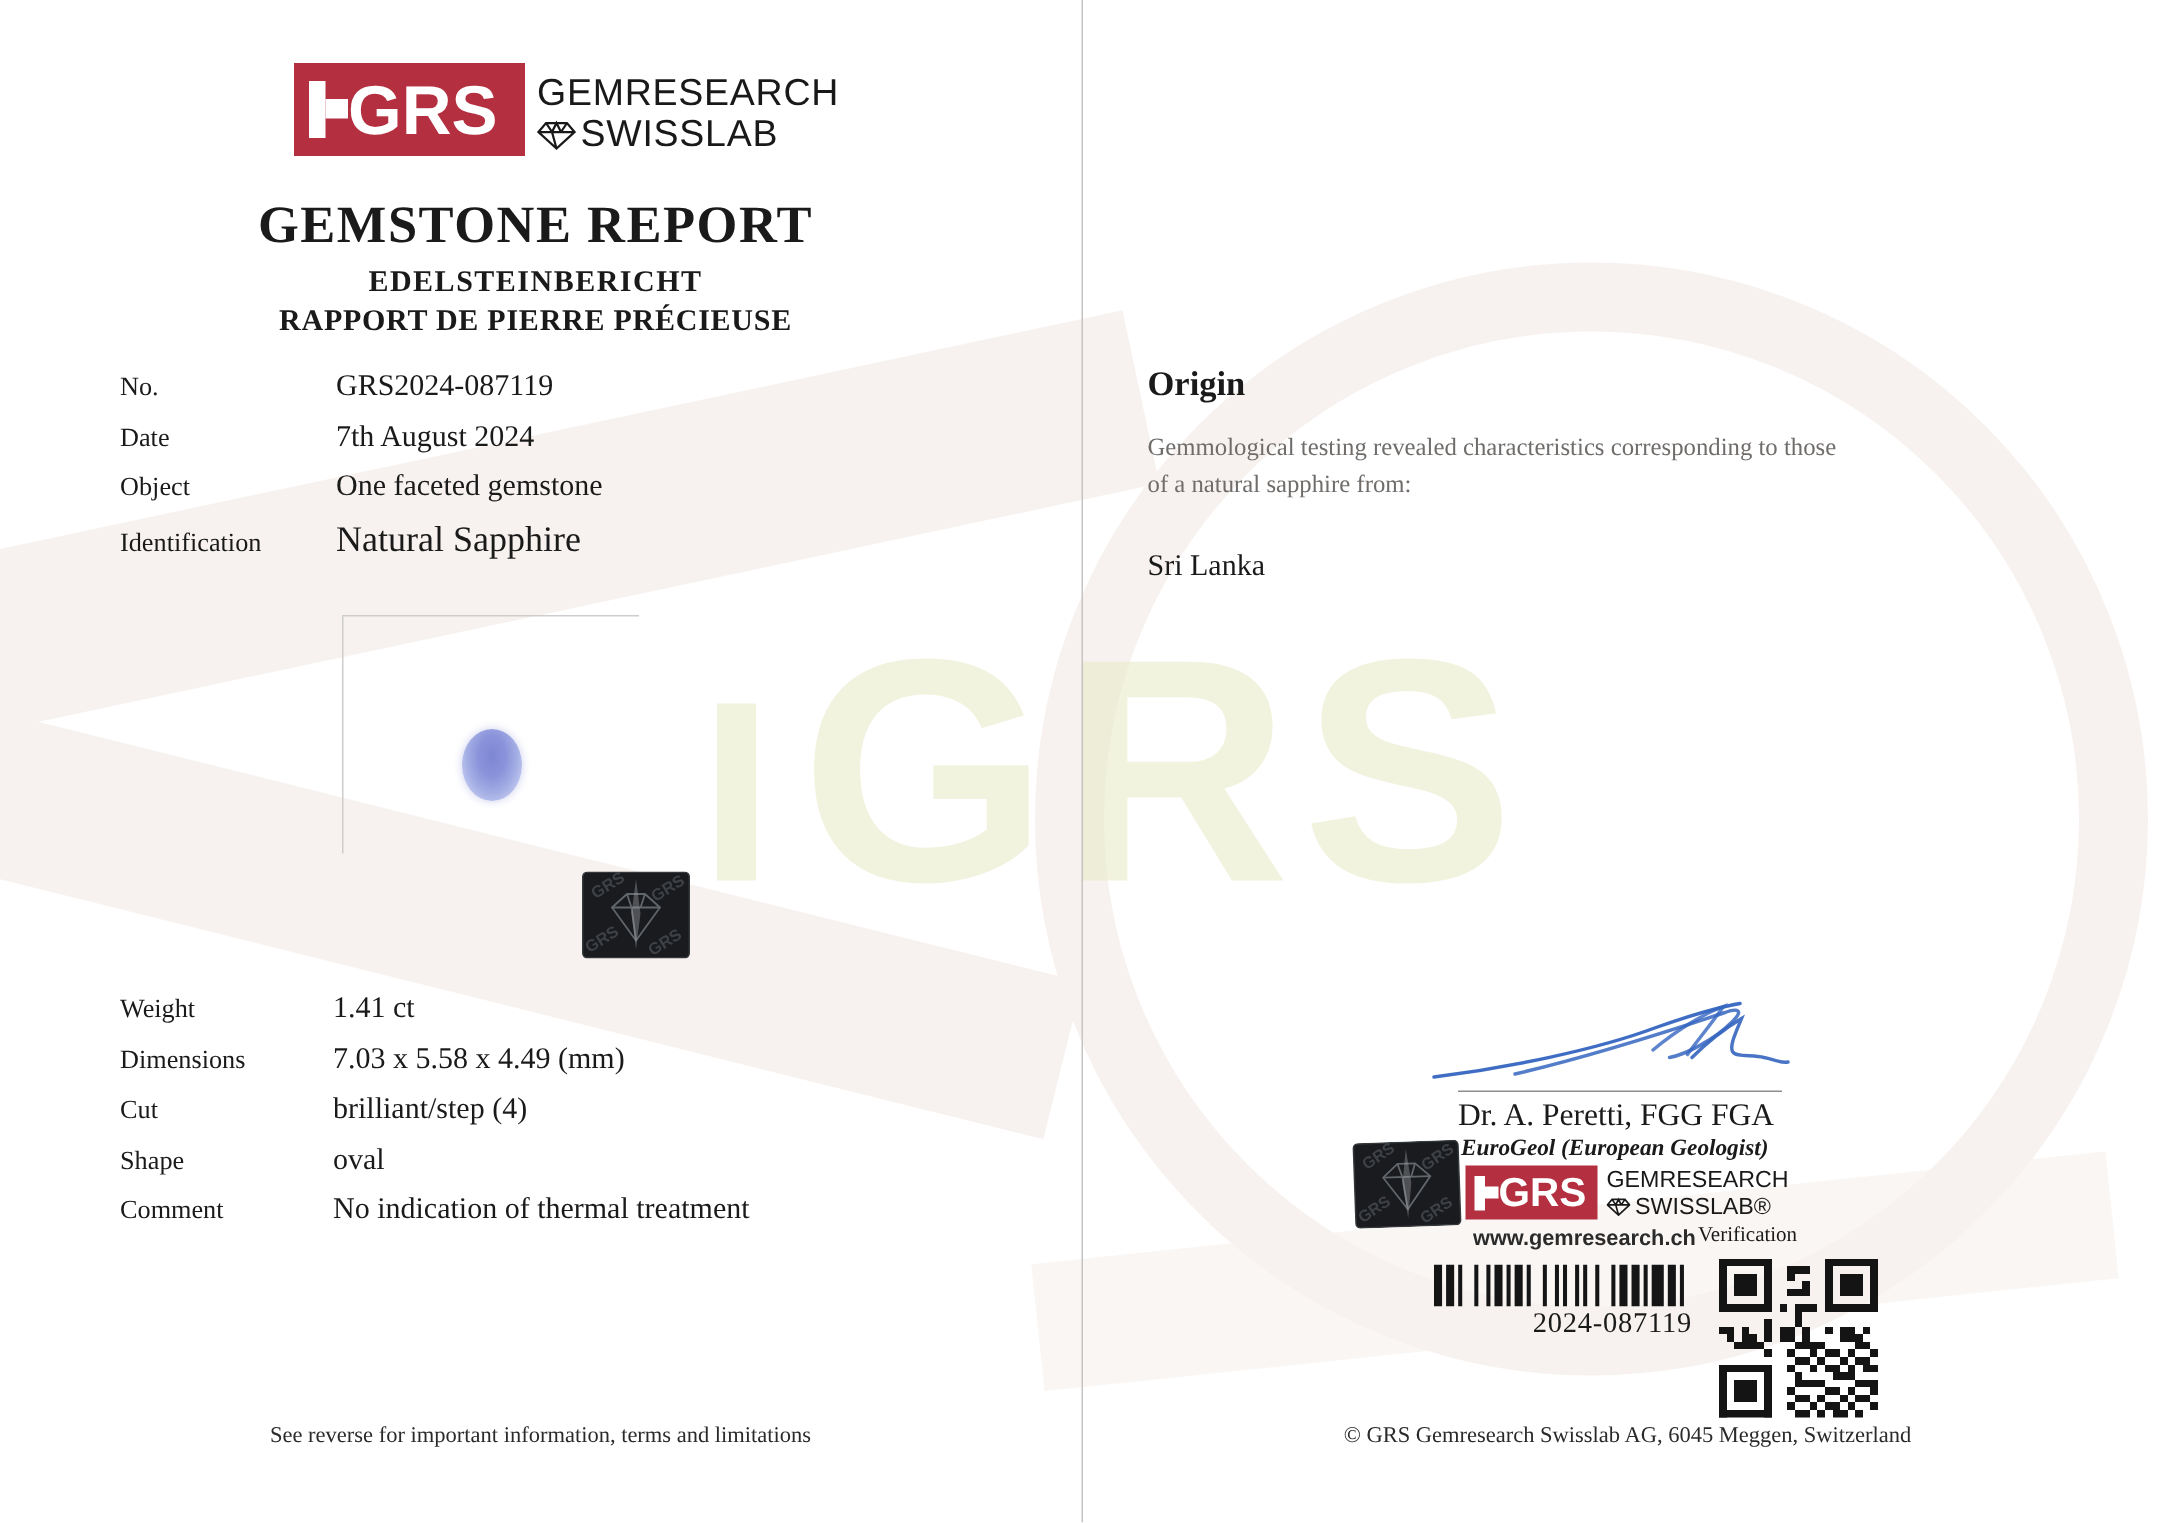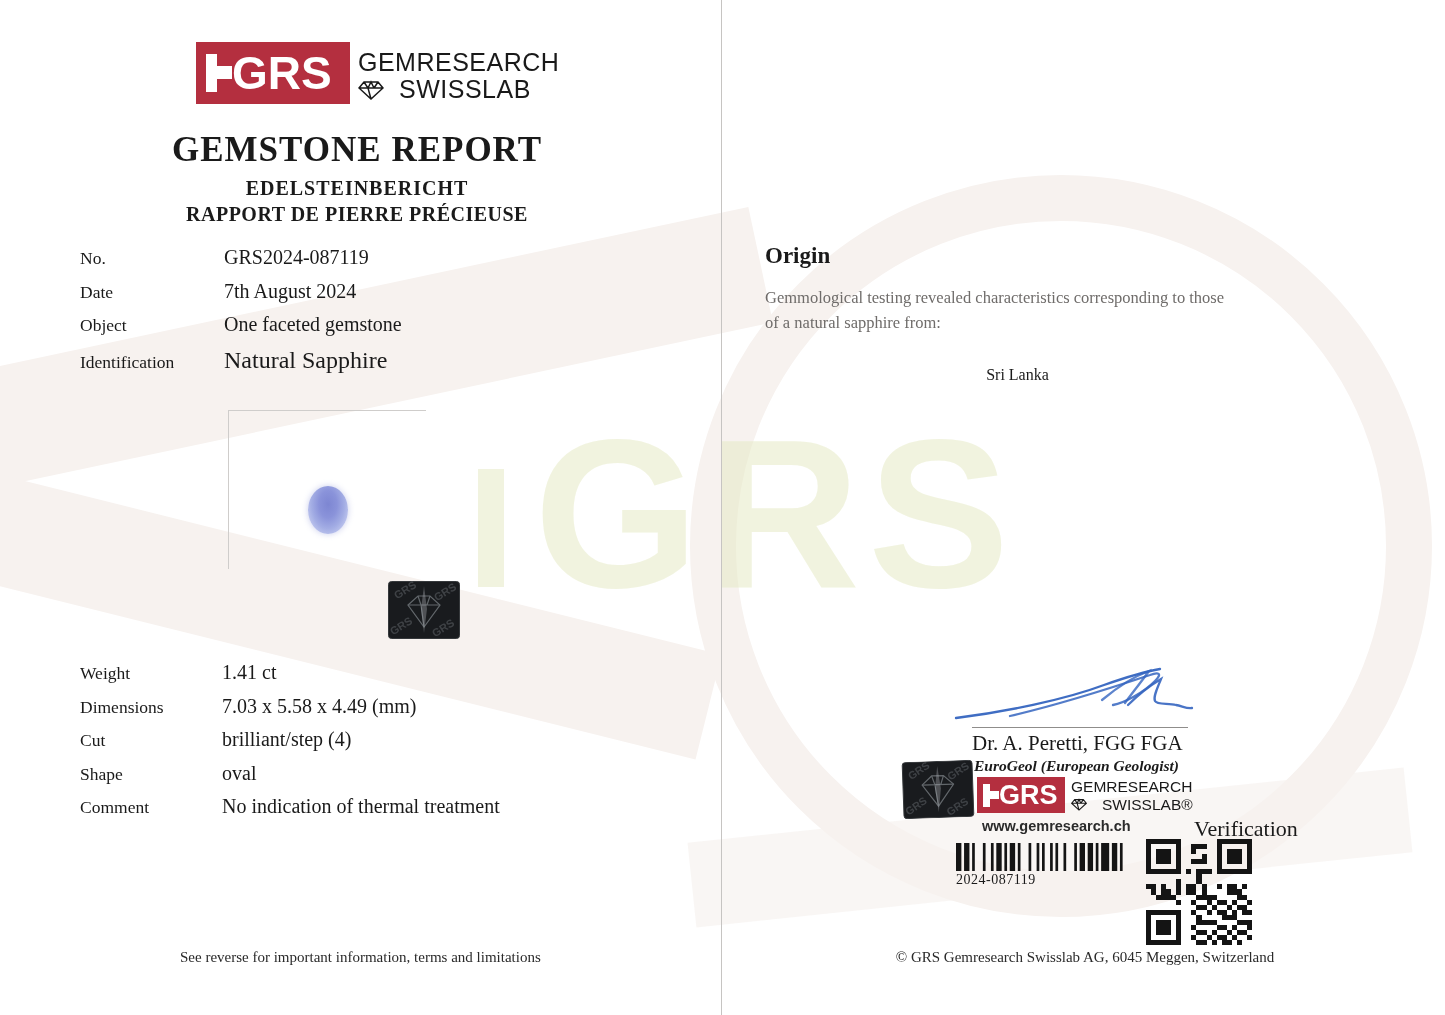--- a/index.html
+++ b/index.html
@@ -38,21 +38,21 @@
   .crossmark.bigc{width:11px;height:38px;}
   .crossmark.bigc::after{content:"";position:absolute;left:11px;top:12px;width:15px;height:13px;background:#ffffff;}
   .crossmark.smallc{width:7px;height:23px;}
   .crossmark.smallc::after{content:"";position:absolute;left:7px;top:7px;width:9px;height:8px;background:#ffffff;}
   .grs-word{font-family:"Liberation Sans", sans-serif;font-weight:bold;color:#ffffff;line-height:1;}
   .grs-box.big .grs-word{font-size:46px;margin-left:8px;letter-spacing:0px;}
   .grs-box.small .grs-word{font-size:27px;margin-left:4px;}
   .brand-lines{font-family:"Liberation Sans", sans-serif;color:#191919;line-height:1.0;}
   .brand-lines.big{left:358px;top:50px;font-size:25px;font-weight:500;letter-spacing:0.5px;}
   .brand-lines.small{left:1071px;top:779px;font-size:15.5px;font-weight:500;}
-  .brand-l2{display:flex;align-items:center;gap:15px;margin-top:2px;}
+  .brand-l2{display:flex;align-items:center;gap:3px;margin-top:2px;}
   .dia-icon{flex:none;}
   
   .title{left:57px;top:130px;width:600px;text-align:center;font-size:35px;font-weight:bold;letter-spacing:1px;}
   .sub-de{left:57px;top:177px;width:600px;text-align:center;font-size:20px;font-weight:bold;letter-spacing:1px;}
   .sub-fr{left:57px;top:203px;width:600px;text-align:center;font-size:20px;font-weight:bold;letter-spacing:0.5px;}
   
   .fieldblock{left:80px;width:600px;}
   .idblock{top:246px;}
   .propblock{top:661px;}
   .frow{display:flex;align-items:baseline;height:33.6px;}
@@ -67,29 +67,29 @@
     left:308px;top:486px;width:40px;height:48px;border-radius:50%;
     background:radial-gradient(ellipse at 50% 38%, #7d86d2 0%, #8a93da 32%, #a3ade4 58%, #c4cbf0 82%, #e2e6f8 100%);
     box-shadow:0 0 6px rgba(138,147,216,0.45);
   }
   .sticker{display:block;}
   .sticker1{left:388px;top:581px;}
   .sticker2{left:898px;top:761px;transform:rotate(-2deg);}
   
   .origin-h{left:765px;top:243px;font-size:23px;font-weight:bold;}
   .origin-p{left:765px;top:286px;width:472px;font-size:16.5px;line-height:1.5;color:#6f6c6a;}
-  .origin-v{left:765px;top:366px;width:505px;text-align:center;font-size:16px;}
+  .origin-v{left:765px;top:366px;width:505px;font-size:20px;}
   .signature{left:952px;top:658px;}
   .sig-line{left:972px;top:727px;width:216px;height:1px;background:#8f8d8b;}
   .sig-name{left:972px;top:731px;font-size:21px;}
   .sig-cred{left:974px;top:757px;font-size:15.5px;font-style:italic;font-weight:bold;}
   .website{left:982px;top:818px;font-family:"Liberation Sans", sans-serif;font-size:14.5px;font-weight:600;color:#2b2b2b;text-align:right;}
-  .verif-label{left:1194px;top:816px;font-size:22px;}
+  .verif-label{left:1132px;top:816px;font-size:14px;}
   .barcode{left:956px;top:843px;}
-  .barcode-num{left:956px;top:872px;width:172px;text-align:left;font-size:14px;letter-spacing:0.5px;}
+  .barcode-num{left:956px;top:872px;width:172px;text-align:right;font-size:19px;letter-spacing:0.5px;}
   .qr{left:1146px;top:839px;}
   
   .foot-left{left:180px;top:949px;font-size:15px;color:#2a2a2a;}
   .foot-right{left:850px;top:949px;width:470px;text-align:center;font-size:15px;color:#2a2a2a;}
 </style>
 </head>
 <body>
 
 <div class="wm">
   <div class="wm-band wm-band1"></div>

